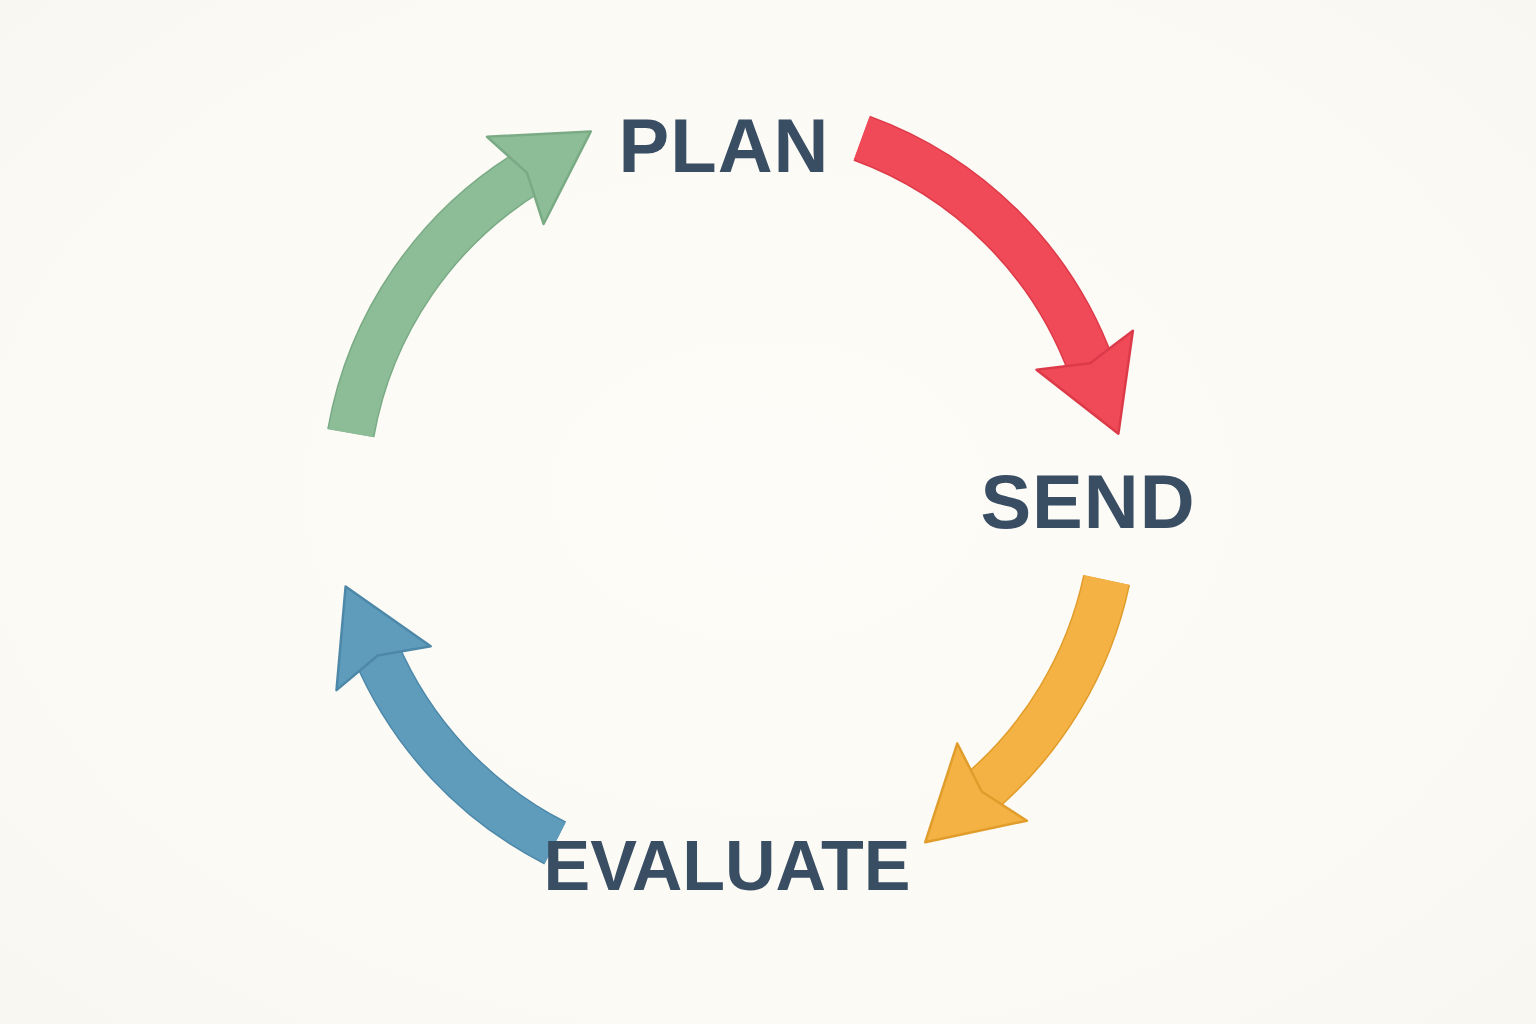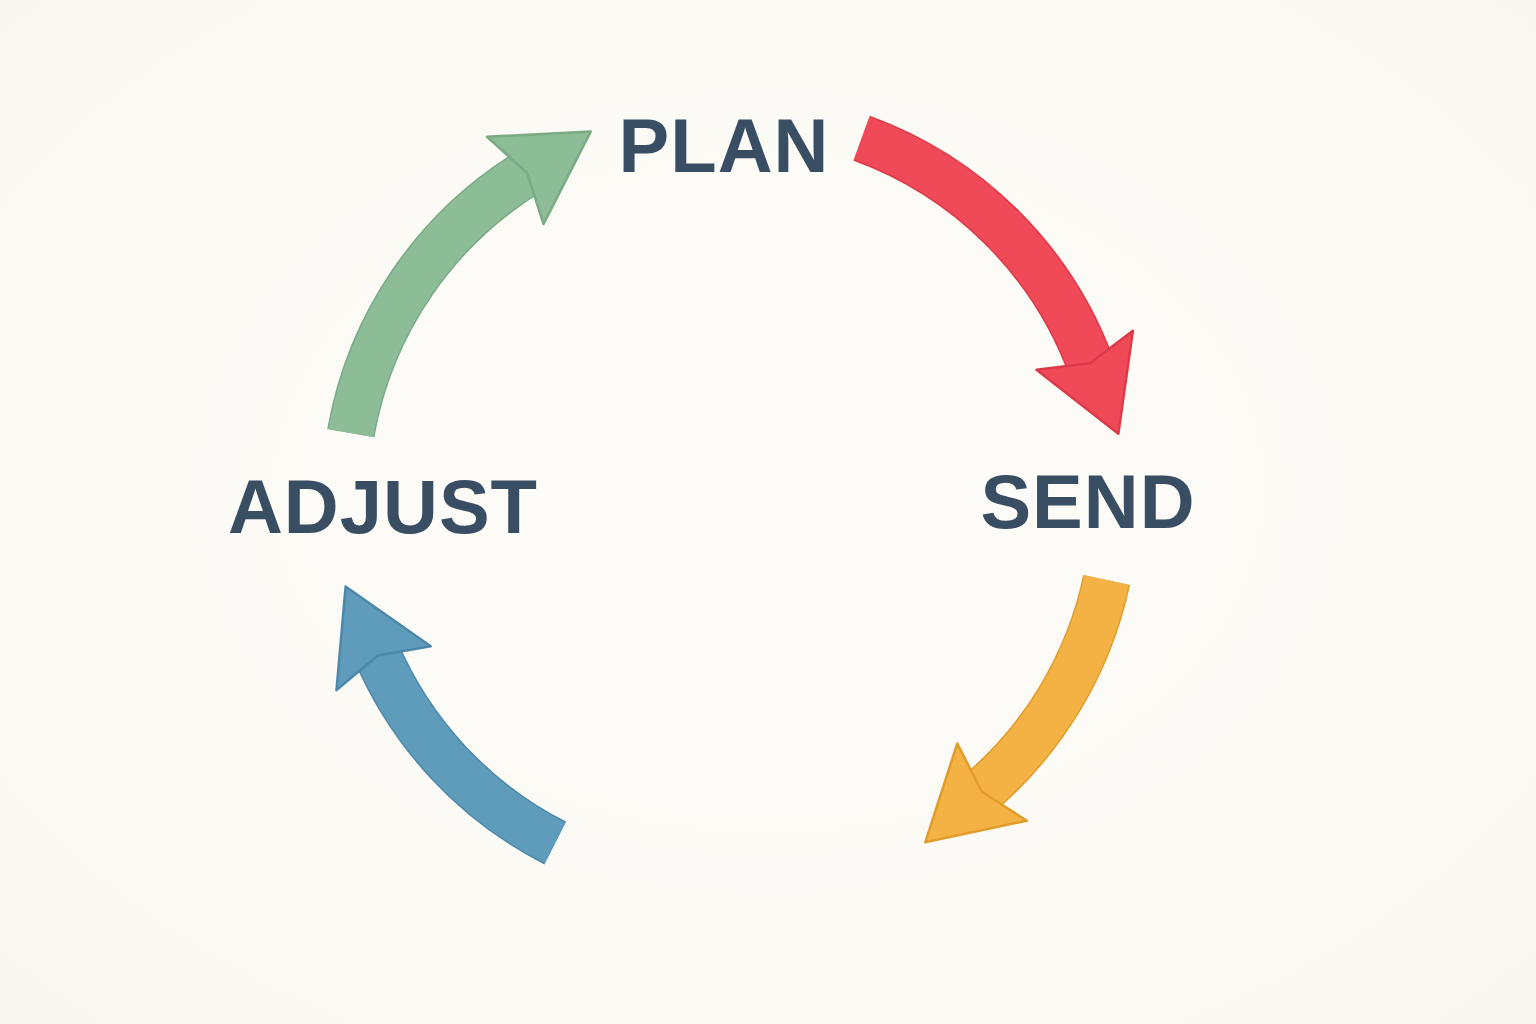--- a/index.html
+++ b/index.html
@@ -63,16 +63,16 @@
         <path d="M 555.2,843.0 A 385 385 0 0 1 375.6,650.4" fill="none" stroke="#4d88a9" stroke-width="48"></path>
         <path d="M 555.2,843.0 A 385 385 0 0 1 375.6,650.4" fill="none" stroke="#5f9cbc" stroke-width="45"></path>
         <polygon points="345.6,586.6 430.7,646.2 377.7,655.5 336.5,690.1" fill="#5f9cbc" stroke="#4d88a9" stroke-width="2.5" stroke-linejoin="round"></polygon>
       </g>
     </svg>
 
   <div class="step-label" style="left: 724px; top: 130px; color: rgb(58, 78, 99); margin-top: 15px;">PLAN</div>
 
   <div class="step-label" style="left: 1088px; top: 501px; color: rgb(58, 78, 99);">SEND</div>
 
+  <div class="step-label long" style="left: 727px; top: 866px; color: rgb(58, 78, 99);">EVALUATE</div>
 
-  <div class="step-label" style="left: 383px; top: 506px; color: rgb(58, 78, 99);">ADJUST</div>
 
 </div>
 
 </body></html>

